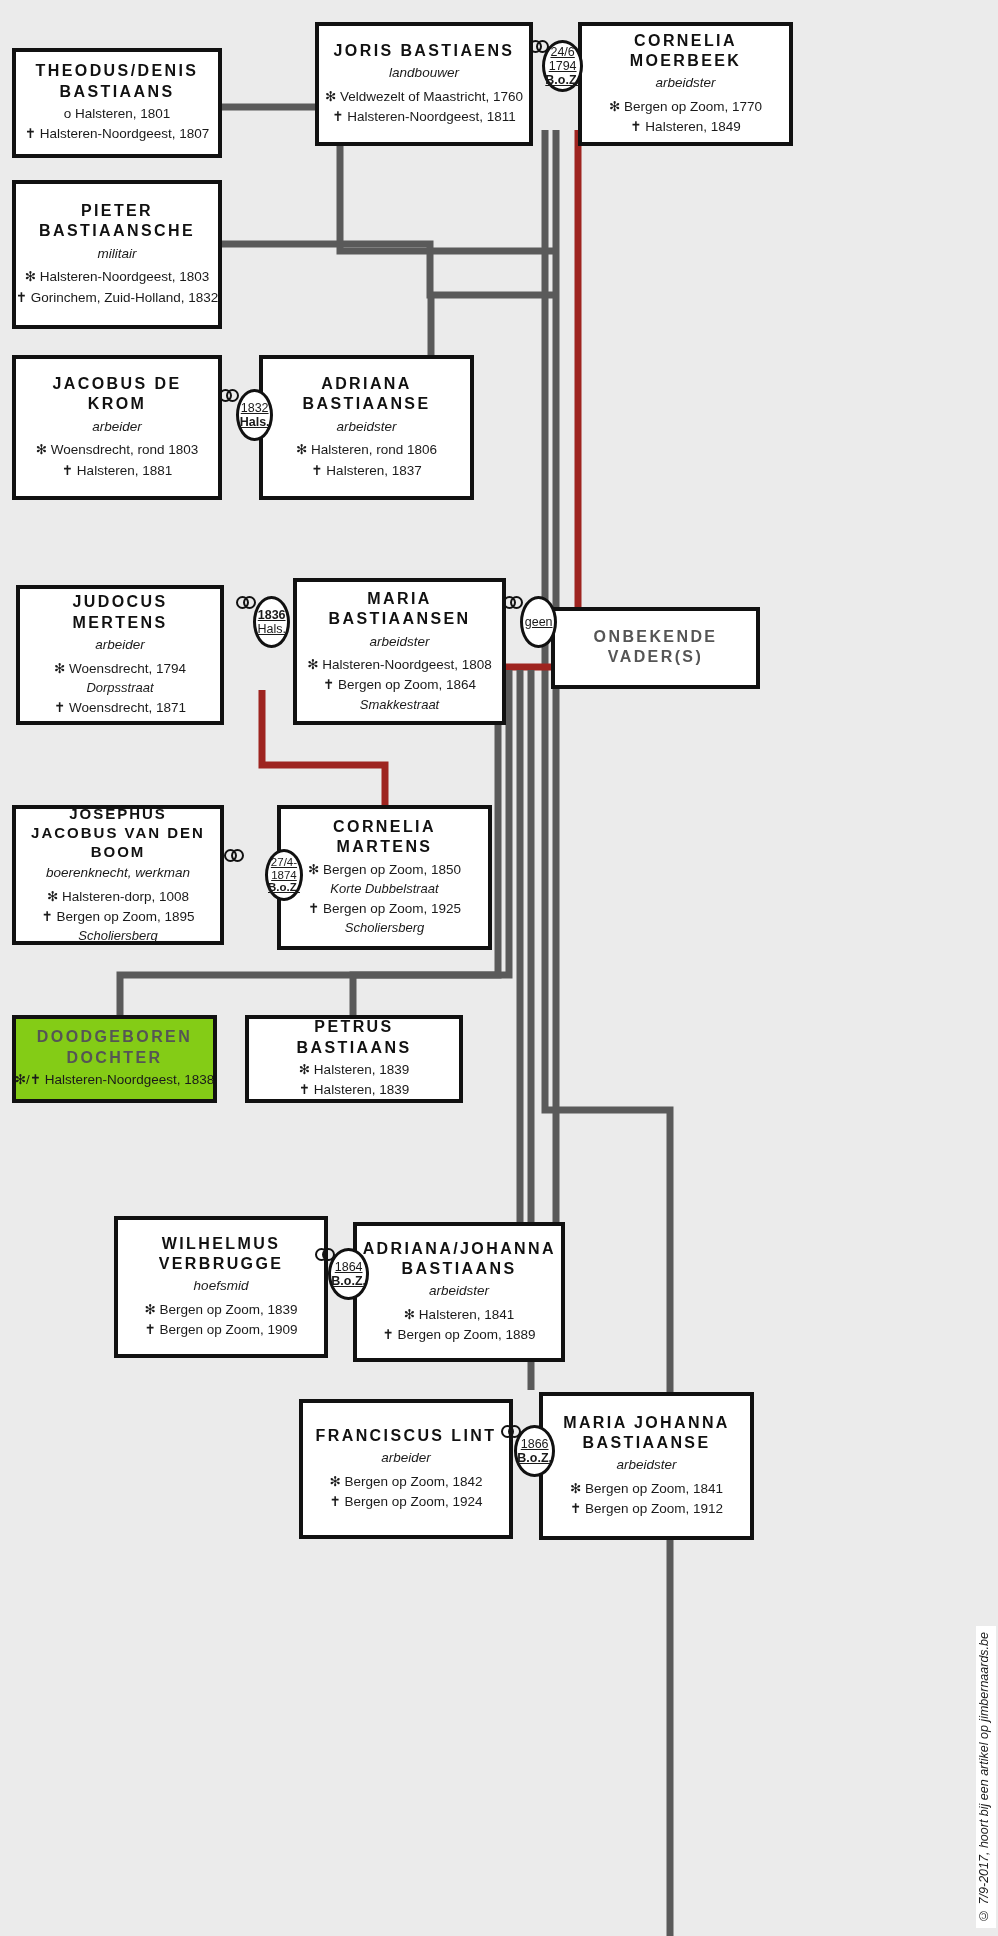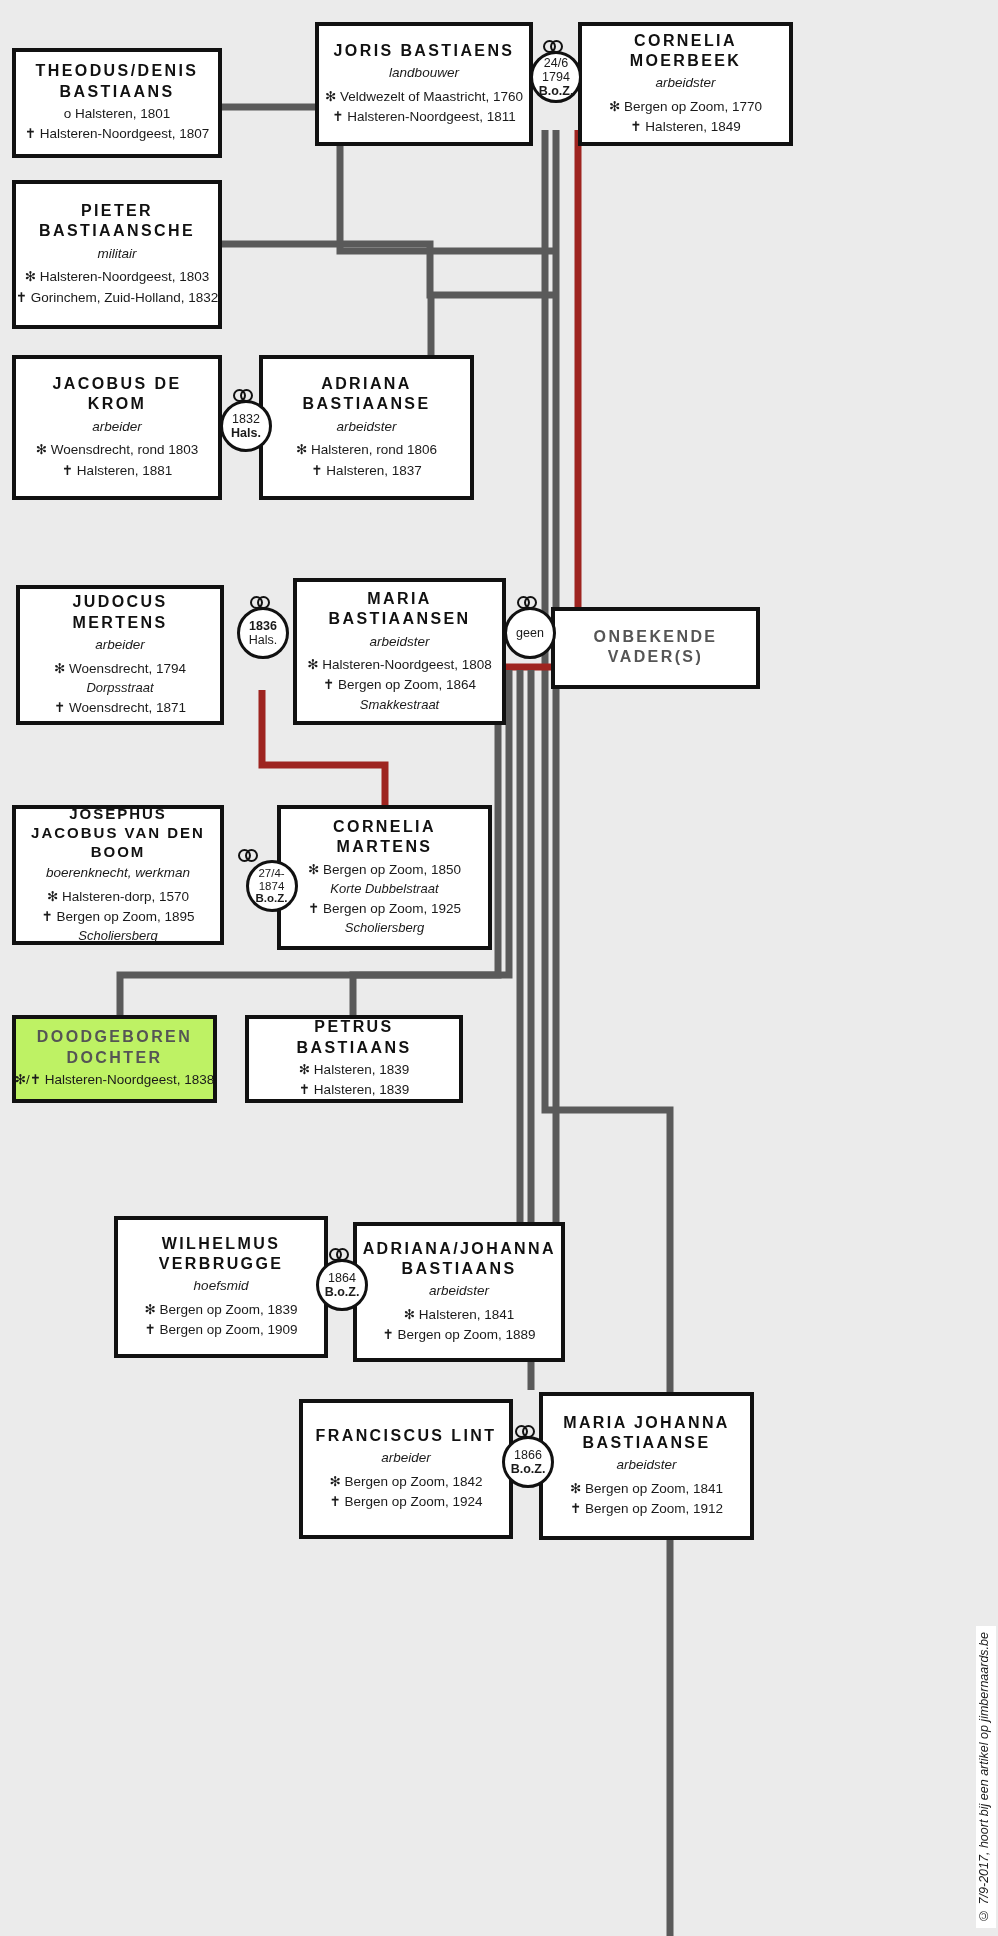--- a/index.html
+++ b/index.html
@@ -24,21 +24,21 @@
     box-sizing:border-box;
     z-index:5;
     text-align:center;
     padding:6px 8px;
     display:flex;
     flex-direction:column;
     justify-content:center;
     align-items:center;
   }
   .box.ghost{
-    background:#bef264;
+    background:#84cc16;
     border-color:#111111;
   }
   .name{
     font-weight:bold;
     font-size:16px;
     letter-spacing:2.4px;
     line-height:1.28;
     text-transform:uppercase;
     color:#111;
     margin:0 0 2px 0;
@@ -64,22 +64,21 @@
     line-height:1.45;
     color:#1a1a1a;
   }
 
   
   .marr{
     position:absolute;
     z-index:9;
     width:54px;
     display:flex;
-    flex-direction:column;
-    align-items:center;
+    text-decoration:underline;
   }
   .rings{
     position:relative;
     width:26px;height:14px;
     margin-bottom:-3px;
     z-index:11;
   }
   .rings:before,.rings:after{
     content:"";
     position:absolute;
@@ -255,21 +254,21 @@
     </div>
   </div>
 
   <div class="box" style="left:551px;top:607px;width:209px;height:82px;">
     <div class="name grey">ONBEKENDE VADER(S)</div>
   </div>
 
   <div class="box" style="left:12px;top:805px;width:212px;height:140px;">
     <div class="name small">JOSEPHUS JACOBUS VAN DEN BOOM</div>
     <div class="occ">boerenknecht, werkman</div>
-    <div class="ev">✻ Halsteren-dorp, 1570</div>
+    <div class="ev">✻ Halsteren-dorp, 1008</div>
     <div class="ev">✝ Bergen op Zoom, 1895</div>
     <div class="extra">Scholiersberg</div>
   </div>
 
   <div class="marr" style="left:224px;top:849px;">
     <div class="rings"></div>
     <div class="bubble small-txt">
       <span class="ln">27/4-</span>
       <span class="ln">1874</span>
       <b class="ln">B.o.Z.</b>

